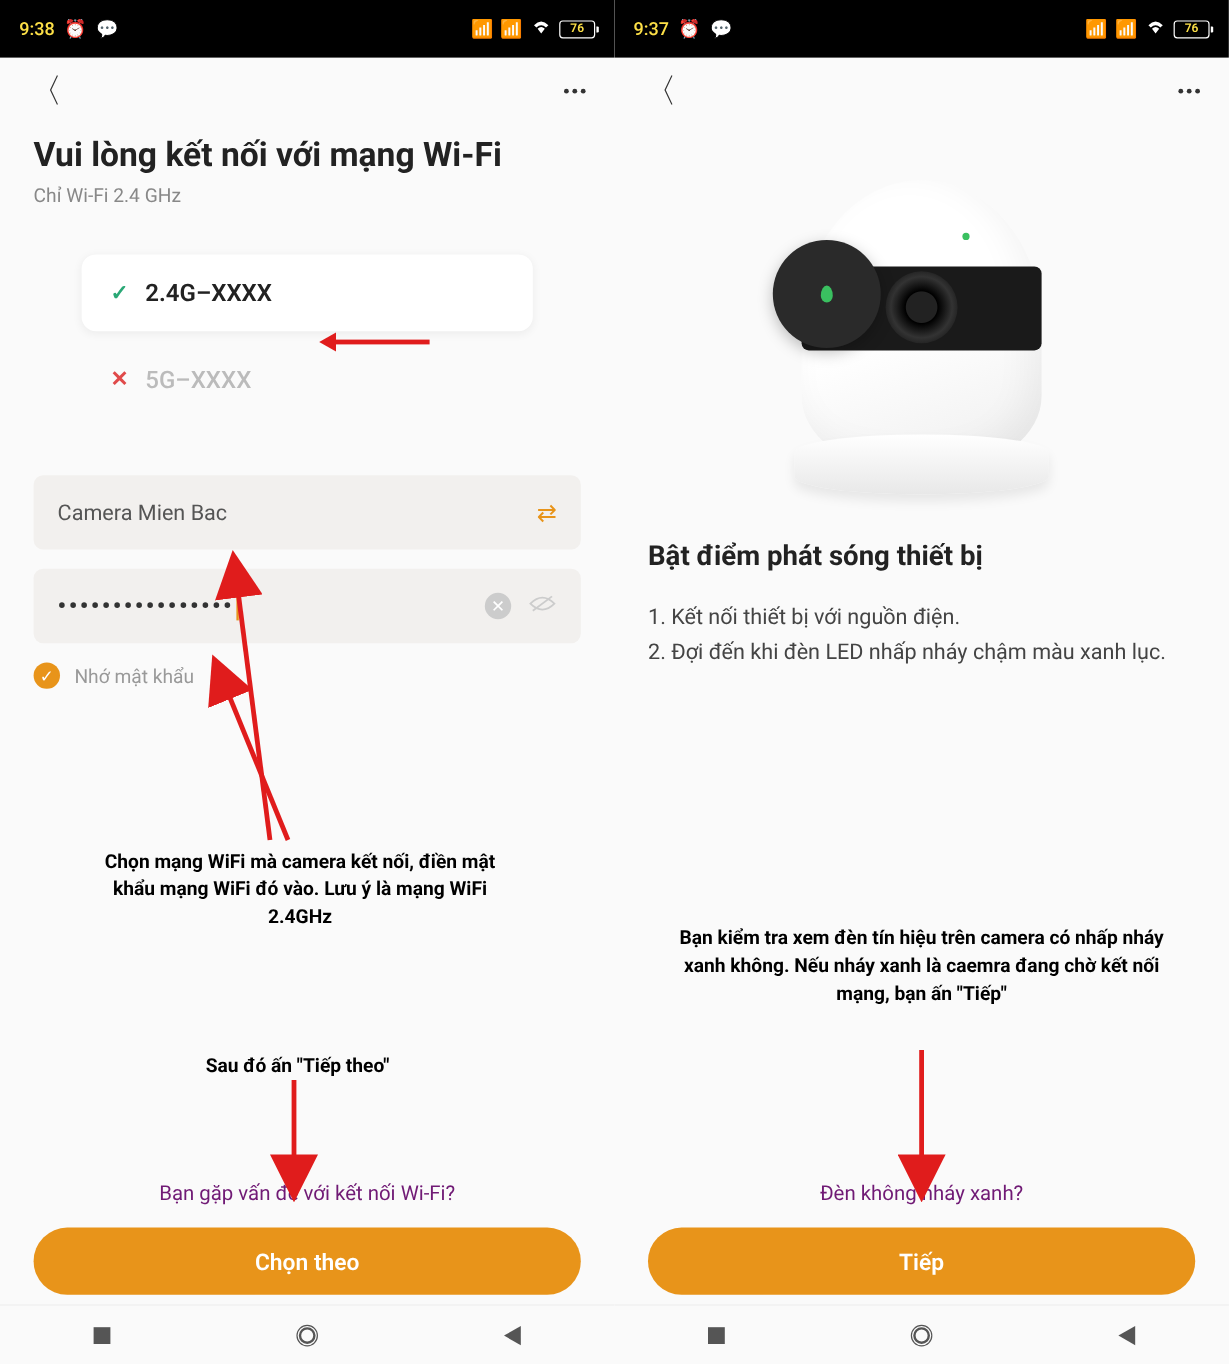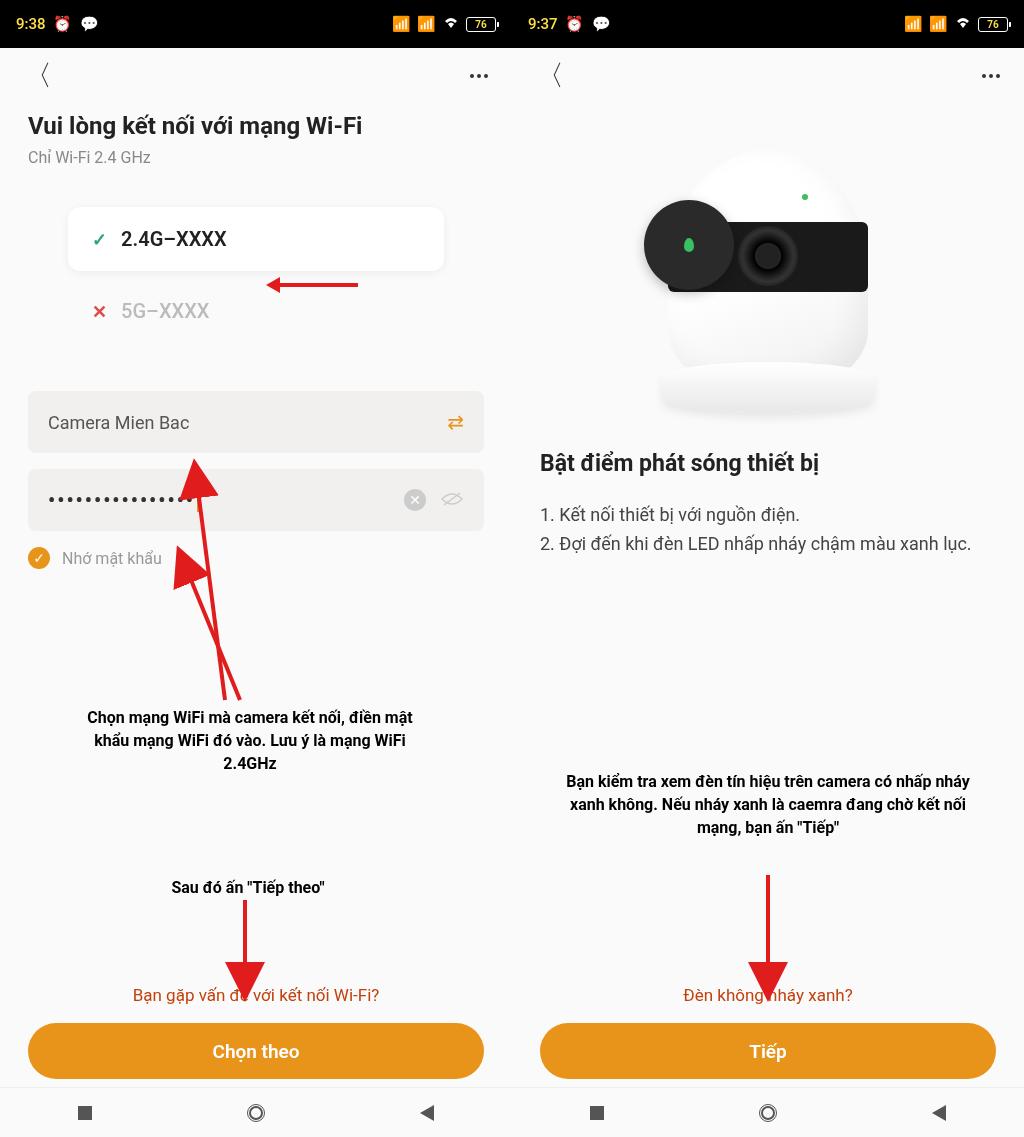--- a/index.html
+++ b/index.html
@@ -79,21 +79,21 @@
     background: #333;
     border-radius: 50%;
   }
   
   .content {
     flex: 1;
     padding: 8px 28px 0;
     position: relative;
   }
   .title {
-    font-size: 24px;
+    font-size: 28px;
     font-weight: 700;
     color: #222;
     margin-bottom: 8px;
   }
   .subtitle {
     font-size: 16px;
     color: #888;
     margin-bottom: 40px;
   }
   
@@ -154,21 +154,21 @@
   .remember-label { color: #999; font-size: 16px; }
   
   .bottom-area {
     position: absolute;
     left: 0; right: 0;
     bottom: 58px;
     padding: 0 28px;
   }
   .help-link {
     text-align: center;
-    color: #c2410c;
+    color: #701a75;
     font-size: 17px;
     margin-bottom: 18px;
   }
   .primary-btn {
     height: 56px;
     background: #e8941a;
     color: #fff;
     border-radius: 28px;
     display: flex;
     align-items: center;

